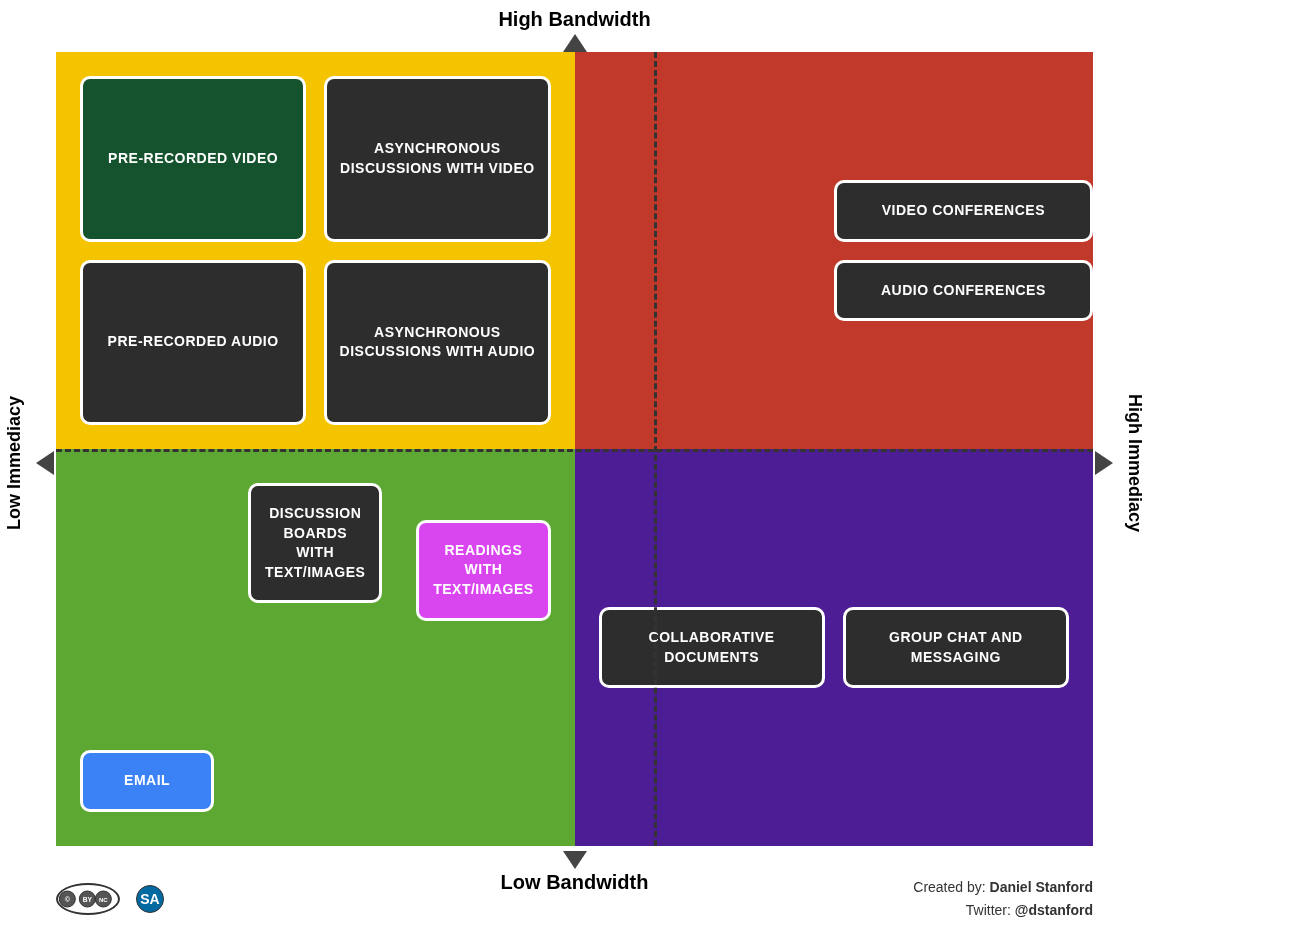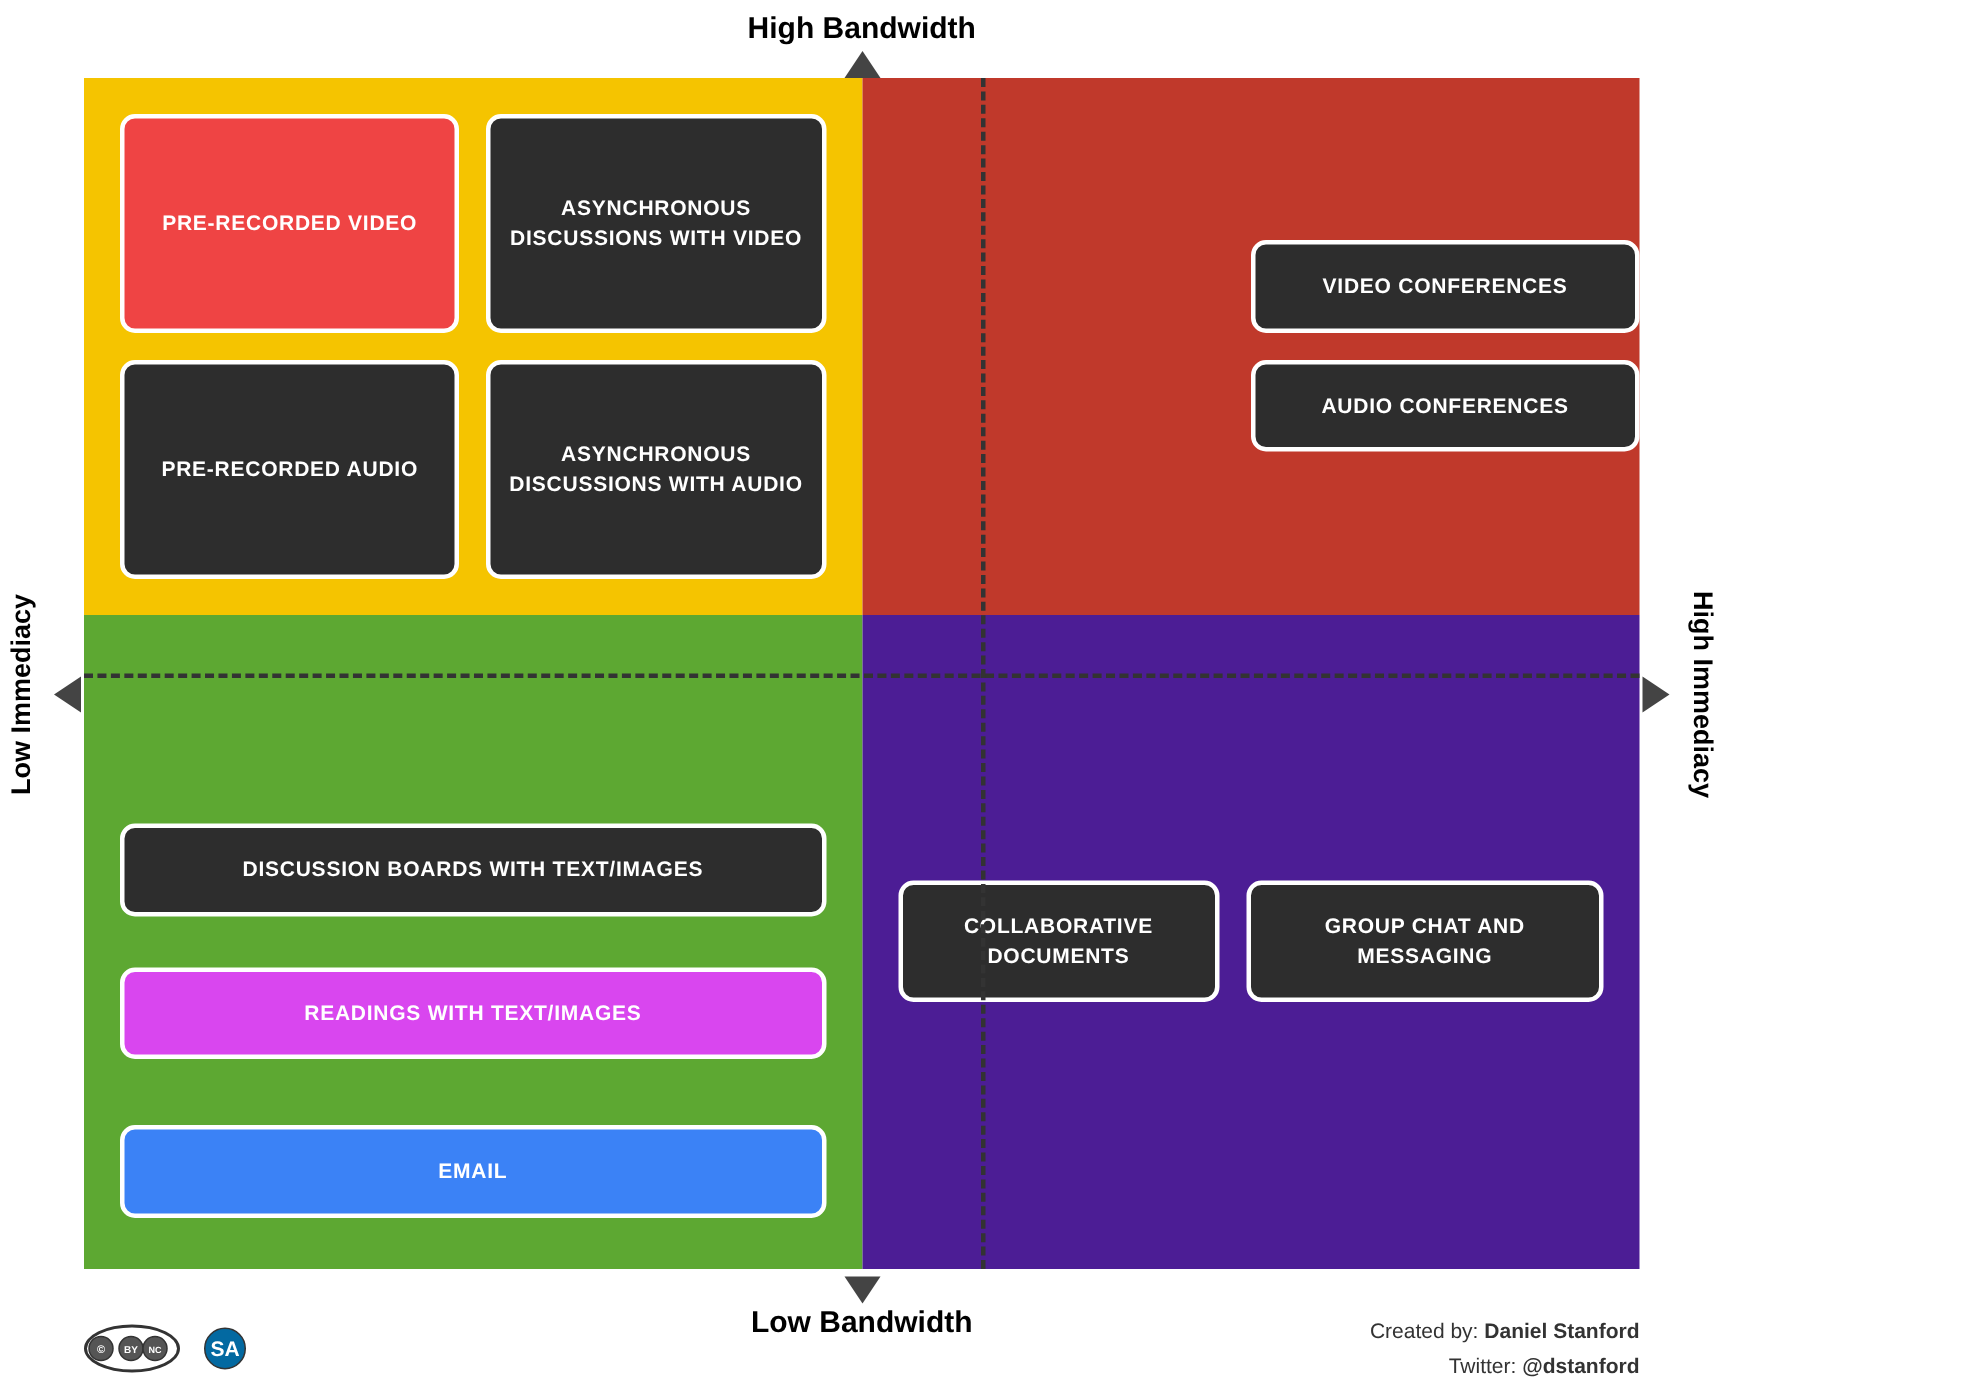--- a/index.html
+++ b/index.html
@@ -38,21 +38,21 @@
   <div style="position:absolute; right:4px; top:50%; writing-mode:vertical-rl; transform:translateY(-50%); font-size:18px; font-weight:bold; font-family:Arial,sans-serif;">
     <span>High Immediacy</span>
   </div>
 
   <div style="position:absolute; right:36px; top:50%; transform:translateY(-50%); width:0; height:0; border-top:12px solid transparent; border-bottom:12px solid transparent; border-left:18px solid #444;"></div>
 
   <div style="position:absolute; top:52px; left:56px; right:56px; bottom:80px; display:grid; grid-template-columns:1fr 1fr; grid-template-rows:1fr 1fr;">
 
     <div style="background:#F5C400; padding:24px; display:flex; align-items:center; justify-content:center;">
       <div style="display:grid; grid-template-columns:1fr 1fr; grid-template-rows:1fr 1fr; gap:18px; width:100%; height:100%;">
-        <div style="background:#ef4444; color:#fff; border:3px solid #fff; border-radius:10px; padding:18px 12px; font-size:14px; font-weight:bold; text-align:center; letter-spacing:0.5px; line-height:1.4; text-transform:uppercase; display:flex; align-items:center; justify-content:center;">
+        <div style="background:#14532d; color:#fff; border:3px solid #fff; border-radius:10px; padding:18px 12px; font-size:14px; font-weight:bold; text-align:center; letter-spacing:0.5px; line-height:1.4; text-transform:uppercase; display:flex; align-items:center; justify-content:center;">
           <span>PRE-RECORDED VIDEO</span>
         </div>
         <div style="background:#2d2d2d; color:#fff; border:3px solid #fff; border-radius:10px; padding:18px 12px; font-size:14px; font-weight:bold; text-align:center; letter-spacing:0.5px; line-height:1.4; text-transform:uppercase; display:flex; align-items:center; justify-content:center;">
           <span>ASYNCHRONOUS DISCUSSIONS WITH VIDEO</span>
         </div>
         <div style="background:#2d2d2d; color:#fff; border:3px solid #fff; border-radius:10px; padding:18px 12px; font-size:14px; font-weight:bold; text-align:center; letter-spacing:0.5px; line-height:1.4; text-transform:uppercase; display:flex; align-items:center; justify-content:center;">
           <span>PRE-RECORDED AUDIO</span>
         </div>
         <div style="background:#2d2d2d; color:#fff; border:3px solid #fff; border-radius:10px; padding:20px 12px; font-size:14px; font-weight:bold; text-align:center; letter-spacing:0.5px; line-height:1.4; text-transform:uppercase; display:flex; align-items:center; justify-content:center;">
           <span>ASYNCHRONOUS DISCUSSIONS WITH AUDIO</span>
@@ -65,21 +65,21 @@
         <div style="background:#2d2d2d; color:#fff; border:3px solid #fff; border-radius:10px; padding:18px 20px; font-size:14px; font-weight:bold; text-align:center; letter-spacing:0.5px; line-height:1.4; text-transform:uppercase; display:flex; align-items:center; justify-content:center; width:100%;">
           <span>VIDEO CONFERENCES</span>
         </div>
         <div style="background:#2d2d2d; color:#fff; border:3px solid #fff; border-radius:10px; padding:18px 20px; font-size:14px; font-weight:bold; text-align:center; letter-spacing:0.5px; line-height:1.4; text-transform:uppercase; display:flex; align-items:center; justify-content:center; width:100%;">
           <span>AUDIO CONFERENCES</span>
         </div>
       </div>
     </div>
 
     <div style="background:#5DA832; padding:24px; display:flex; align-items:center; justify-content:center;">
-      <div style="display:grid; grid-template-columns:1fr; grid-template-rows:1fr 1fr; gap:34px; width:100%; height:100%;">
+      <div style="display:grid; grid-template-columns:1fr 1fr 1fr; grid-template-rows:1fr 1fr; gap:34px; width:100%; height:100%;">
 
         <div style="display:flex; align-items:flex-start; justify-content:center;"></div>
 
         <div style="background:#2d2d2d; color:#fff; border:3px solid #fff; border-radius:10px; padding:18px 12px; font-size:14px; font-weight:bold; text-align:center; letter-spacing:0.5px; line-height:1.4; text-transform:uppercase; display:flex; align-items:center; justify-content:center; align-self:start; margin-top:10px;">
           <span>DISCUSSION BOARDS WITH TEXT/IMAGES</span>
         </div>
 
         <div style="background:#d946ef; color:#fff; border:3px solid #fff; border-radius:10px; padding:18px 12px; font-size:14px; font-weight:bold; text-align:center; letter-spacing:0.5px; line-height:1.4; text-transform:uppercase; display:flex; align-items:center; justify-content:center; align-self:end; margin-bottom:10px;">
           <span>READINGS WITH TEXT/IMAGES</span>
         </div>
@@ -88,21 +88,21 @@
           <span>EMAIL</span>
         </div>
       </div>
     </div>
 
     <div style="background:#4c1d95; padding:24px; display:flex; align-items:center; justify-content:flex-end;">
       <div style="display:flex; flex-direction:row; gap:18px; width:100%; justify-content:center; align-items:center; height:100%;">
         <div style="background:#2d2d2d; color:#fff; border:3px solid #fff; border-radius:10px; padding:18px 12px; font-size:14px; font-weight:bold; text-align:center; letter-spacing:0.5px; line-height:1.4; text-transform:uppercase; display:flex; align-items:center; justify-content:center; flex:1; min-height:80px;">
           <span>COLLABORATIVE DOCUMENTS</span>
         </div>
-        <div style="background:#2d2d2d; color:#fff; border:3px solid #fff; border-radius:10px; padding:18px 24px; font-size:14px; font-weight:bold; text-align:center; letter-spacing:0.5px; line-height:1.4; text-transform:uppercase; display:flex; align-items:center; justify-content:center; flex:1; min-height:80px;">
+        <div style="background:#2d2d2d; color:#fff; border:3px solid #fff; border-radius:10px; padding:18px 12px; font-size:14px; font-weight:bold; text-align:center; letter-spacing:0.5px; line-height:1.4; text-transform:uppercase; display:flex; align-items:center; justify-content:center; flex:1; min-height:80px;">
           <span>GROUP CHAT AND MESSAGING</span>
         </div>
       </div>
     </div>
 
   </div>
 
   <div style="position: absolute; top: 449px; left: 56px; right: 56px; height: 0px; border-top: 3px dashed rgb(51, 51, 51);"></div>
 
   <div style="position: absolute; left: 653.5px; top: 52px; bottom: auto; width: 0px; border-left: 3px dashed rgb(51, 51, 51); height: 794px;"></div>

